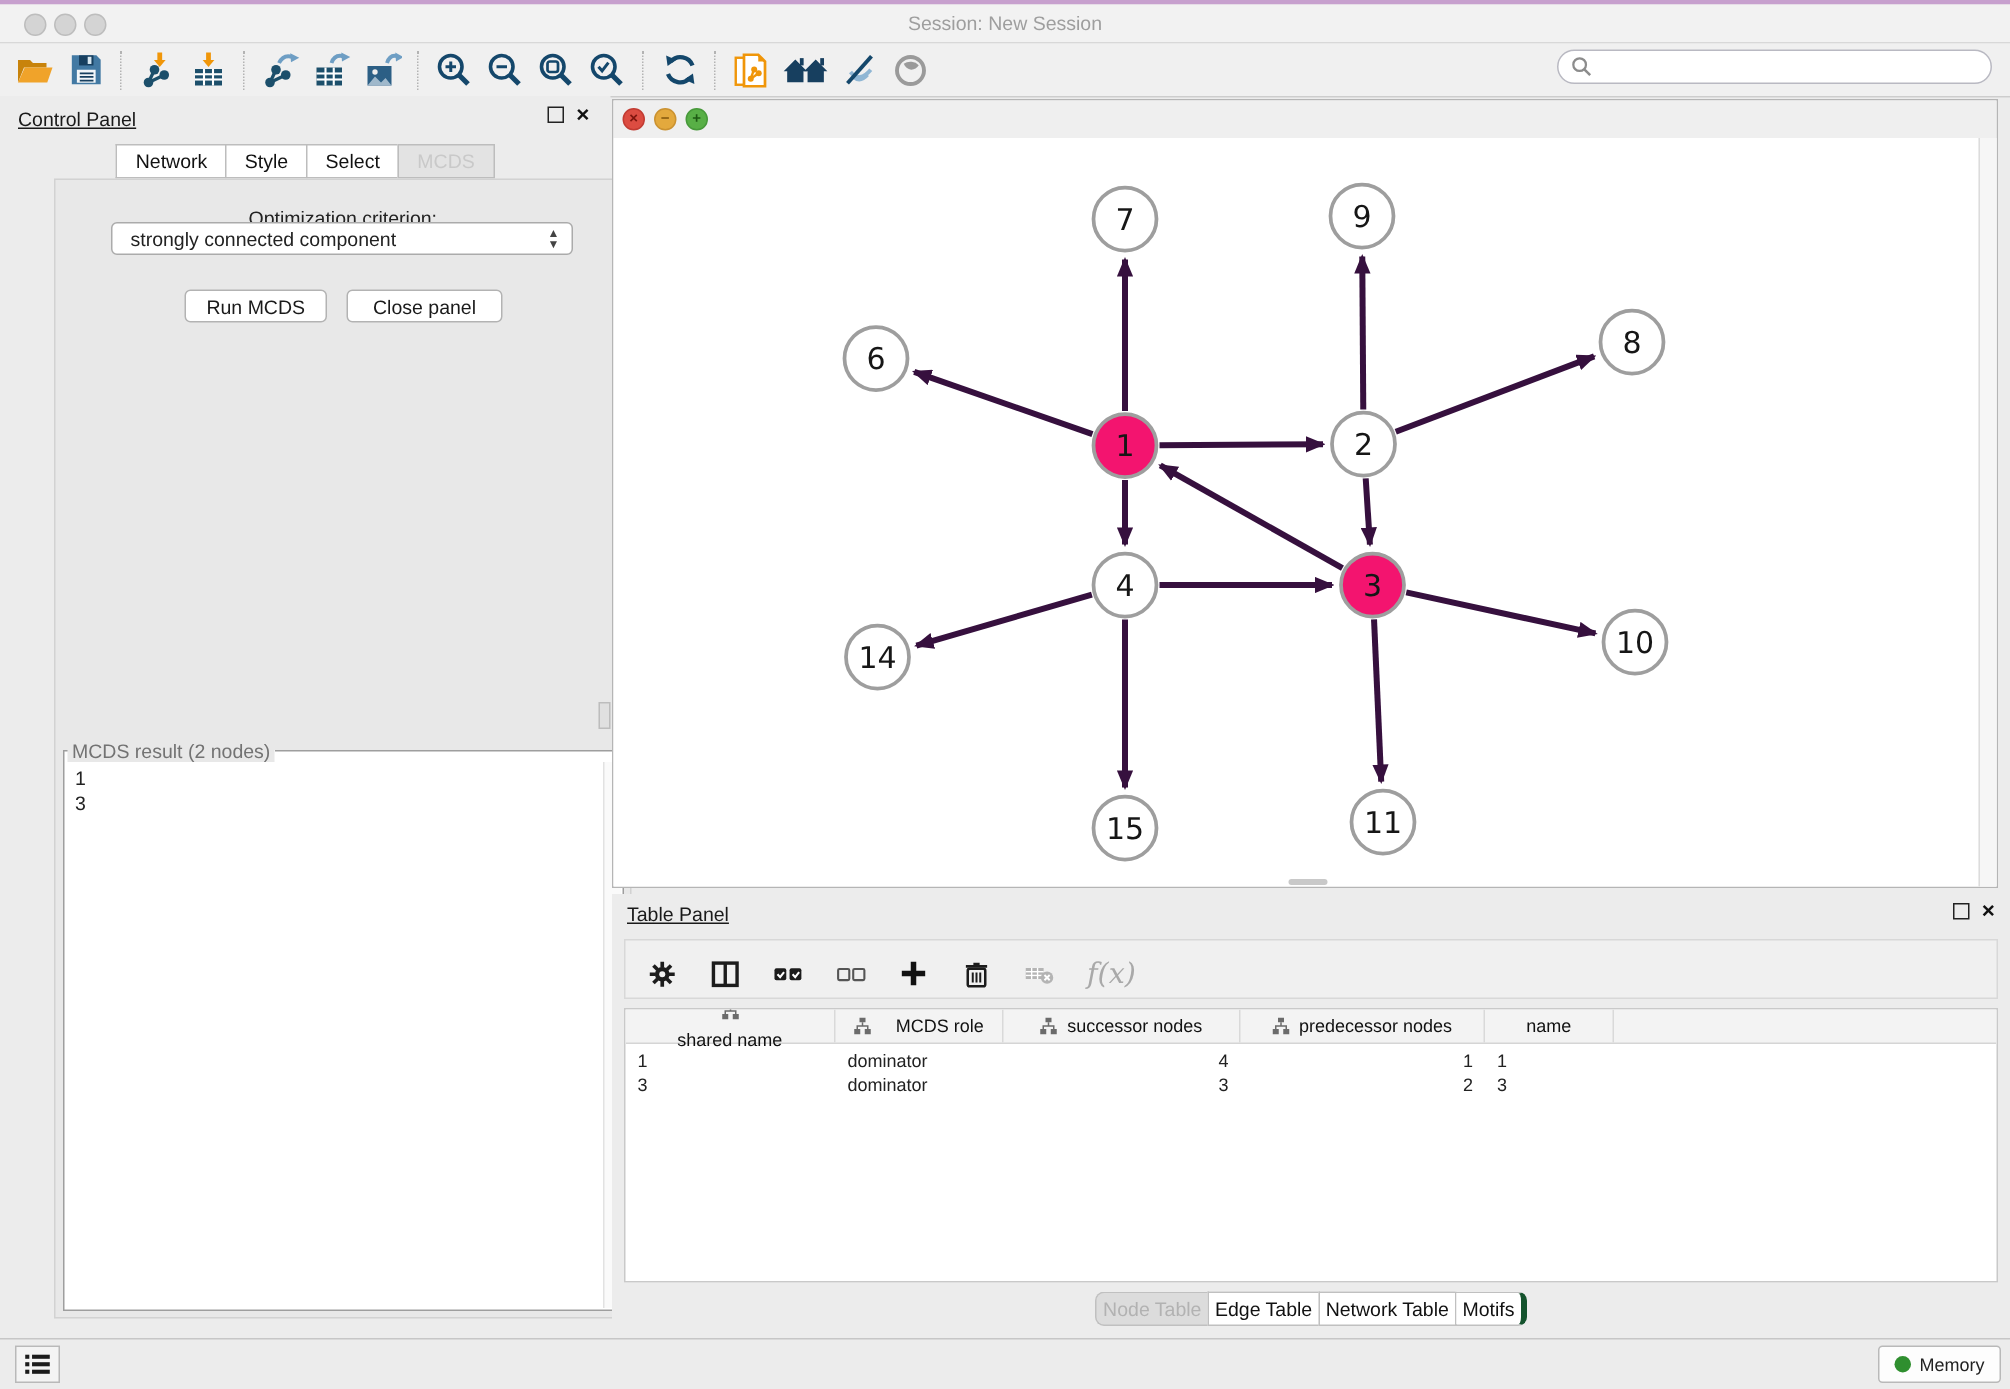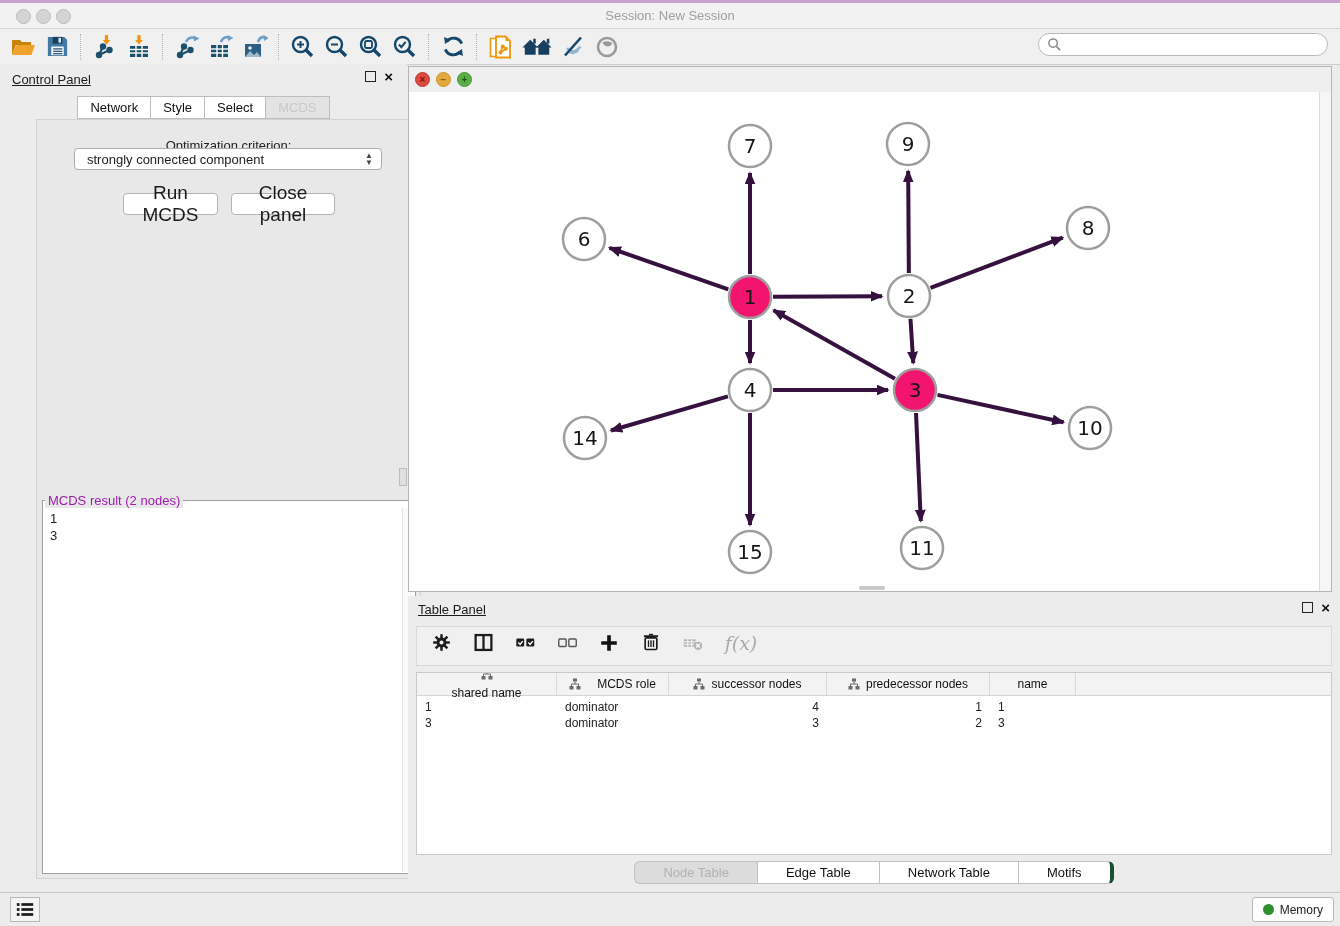--- a/index.html
+++ b/index.html
@@ -26,51 +26,51 @@
   .float-ic{width:9px;height:9px;border:1.6px solid #222;display:inline-block;}
   .close-ic{font-size:15px;font-weight:bold;color:#111;line-height:11px;}
   .cp-tabs{position:absolute;left:0;top:32px;width:100%;display:flex;justify-content:center;}
   .cp-tab{font-size:13px;padding:3px 12px;background:#FFF;border:1px solid #BDBDBD;border-right:none;color:#111;}
   .cp-tab:last-child{border-right:1px solid #BDBDBD;}
   .cp-tab.disabled{background:#E3E3E3;color:#C9C9C9;}
   .cp-inner{position:absolute;left:8px;top:55px;width:385px;height:760px;background:#E8E8E8;border:1px solid #D2D2D2;box-sizing:border-box;margin-left:28px;}
   .opt-label{position:absolute;left:0;width:100%;top:18px;text-align:center;font-size:13px;}
   .combo{position:absolute;left:37px;top:28px;width:308px;height:22px;background:#FFF;border:1px solid #ABABAB;border-radius:4px;font-size:13px;display:flex;align-items:center;padding-left:12px;box-sizing:border-box;}
   .combo .stepper{position:absolute;right:8px;top:3px;display:flex;flex-direction:column;line-height:7px;font-size:8px;color:#444;}
-  .btn{background:#FFF;border:1px solid #B3B3B3;border-radius:4px;font-size:19px;height:22px;display:inline-flex;align-items:center;justify-content:center;box-sizing:border-box;color:#1a1a1a;}
+  .btn{background:#FFF;border:1px solid #B3B3B3;border-radius:4px;font-size:13px;height:22px;display:inline-flex;align-items:center;justify-content:center;box-sizing:border-box;color:#1a1a1a;}
   #run-btn{position:absolute;left:86px;top:73px;width:95px;}
   #closep-btn{position:absolute;left:194px;top:73px;width:104px;}
   .mcds-fieldset{position:absolute;left:5px;top:373px;width:374px;height:381px;border:1px solid #9E9E9E;background:#FFF;margin:0;padding:0;box-sizing:border-box;}
-  .mcds-fieldset legend{font-size:13px;background:#E8E8E8;padding:0 3px;margin-left:2px;color:#a21caf;}
+  .mcds-fieldset legend{font-size:13px;background:#E8E8E8;padding:0 3px;margin-left:2px;color:#737373;}
   .mcds-lines{position:absolute;left:0;top:0;right:12px;bottom:0;padding:2px 0 0 7px;font-size:13px;line-height:17px;overflow:hidden;}
   .mcds-scroll{position:absolute;right:1px;top:0;bottom:1px;width:11px;background:#FAFAFA;border-left:1px solid #E2E2E2;}
   .splitter{position:absolute;left:399px;top:468px;width:8px;height:18px;background:#E0E0E0;border:1px solid #BDBDBD;box-sizing:border-box;}
   
   .netwin{position:absolute;left:408px;top:66px;width:924px;height:526px;background:#FFF;border:1px solid #B5B5B5;box-sizing:border-box;}
   .net-titlebar{position:absolute;left:0;top:0;right:0;height:25px;background:#EFEFEF;border-bottom:1px solid #CBCBCB;}
   .net-title{position:absolute;left:0;right:0;top:5px;text-align:center;font-size:13px;color:#4c1d95;margin-top:39px;}
   .tl{position:absolute;top:5px;width:13px;height:13px;border-radius:50%;font-size:10px;line-height:13px;text-align:center;font-weight:bold;}
   .tl-red{background:#DC4C41;border:1px solid #C23B32;color:#7E150E;}
   .tl-yellow{background:#E3A93D;border:1px solid #CB9230;color:#8A5D10;}
   .tl-green{background:#58AF46;border:1px solid #47993A;color:#1D5A13;}
   .net-canvas{position:absolute;left:0;top:25px;width:922px;height:499px;background:#FFF;}
   .net-vscroll{position:absolute;right:0;top:25px;bottom:0;width:11px;background:#F6F6F6;border-left:1px solid #DCDCDC;}
   .net-hthumb{position:absolute;left:450px;bottom:1px;width:26px;height:4px;background:#C9C9C9;border-radius:2px;}
   
   .tpanel{position:absolute;left:408px;top:596px;width:932px;height:294px;background:#ECECEC;}
   .tp-toolbar{position:absolute;left:8px;top:30px;width:916px;height:40px;background:#F0F0F0;border:1px solid #D8D8D8;box-sizing:border-box;display:flex;align-items:center;padding-left:10px;gap:14px;}
-  .tp-ic{width:28px;height:28px;display:flex;align-items:flex-start;justify-content:center;}
+  .tp-ic{width:28px;height:28px;display:flex;align-items:flex-end;justify-content:center;}
   .fx{font-family:"DejaVu Serif",serif;font-style:italic;font-size:19px;color:#A9A9A9;}
   .tbl{position:absolute;left:8px;top:76px;width:916px;height:183px;background:#FFF;border:1px solid #C9C9C9;box-sizing:border-box;overflow:hidden;}
   .tbl-head{display:flex;height:22px;background:#F3F3F3;border-bottom:1px solid #D5D5D5;}
   .th{display:flex;align-items:center;justify-content:center;gap:6px;font-size:12px;color:#111;border-right:1px solid #D9D9D9;box-sizing:border-box;height:100%;}
   .tbl-row{display:flex;height:16px;font-size:12px;align-items:center;}
   .td{box-sizing:border-box;padding:0 8px;overflow:hidden;white-space:nowrap;}
   .tp-tabs{position:absolute;left:0;width:100%;top:265px;display:flex;justify-content:center;}
-  .tp-tab{font-size:13px;padding:3px 28px;background:#FFF;border:1px solid #C0C0C0;border-right:none;color:#111;}
+  .tp-tab{font-size:13px;padding:3px 4px;background:#FFF;border:1px solid #C0C0C0;border-right:none;color:#111;}
   .tp-tab:first-child{border-radius:6px 0 0 6px;}
   .tp-tab:last-child{border-right:4px solid #14532d;border-radius:0 6px 6px 0;}
   .tp-tab.disabled{background:#DCDCDC;color:#B2B2B2;}
   
   .statusbar{position:absolute;left:0;top:892px;width:1340px;height:34px;background:#ECECEC;border-top:1px solid #C6C6C6;}
   .list-btn{position:absolute;left:10px;top:4px;width:30px;height:25px;background:#F4F4F4;border:1px solid #B9B9B9;display:flex;align-items:center;justify-content:center;box-sizing:border-box;}
   .mem-btn{position:absolute;right:6px;top:4px;height:25px;background:#FDFDFD;border:1px solid #B9B9B9;border-radius:3px;display:flex;align-items:center;gap:6px;padding:0 10px;font-size:12px;box-sizing:border-box;}
   .mem-dot{width:11px;height:11px;border-radius:50%;background:#2F8F2F;}
 </style>
 </head>

